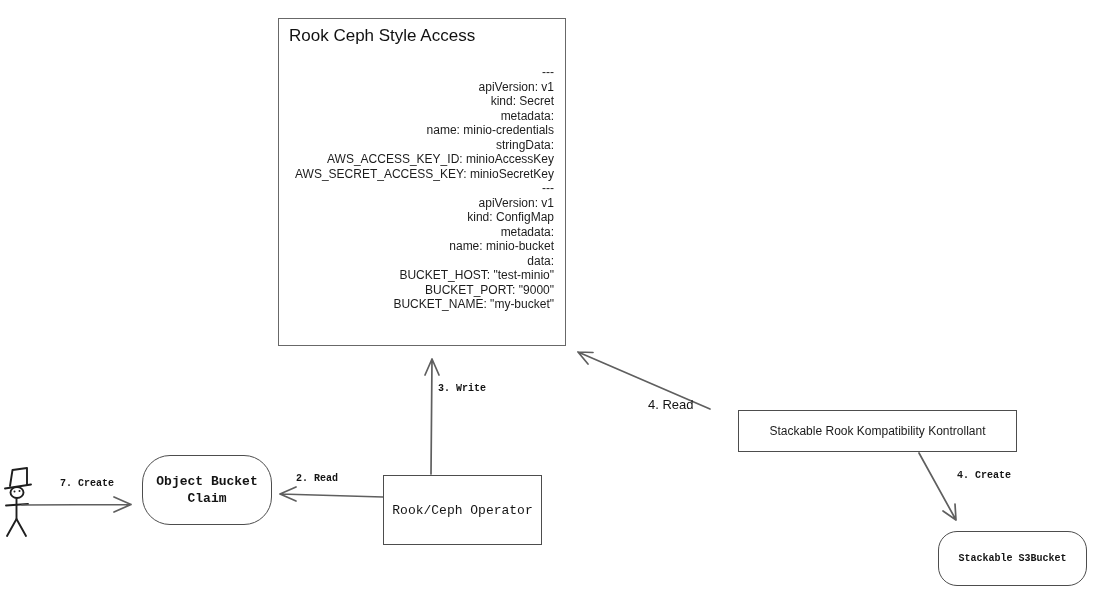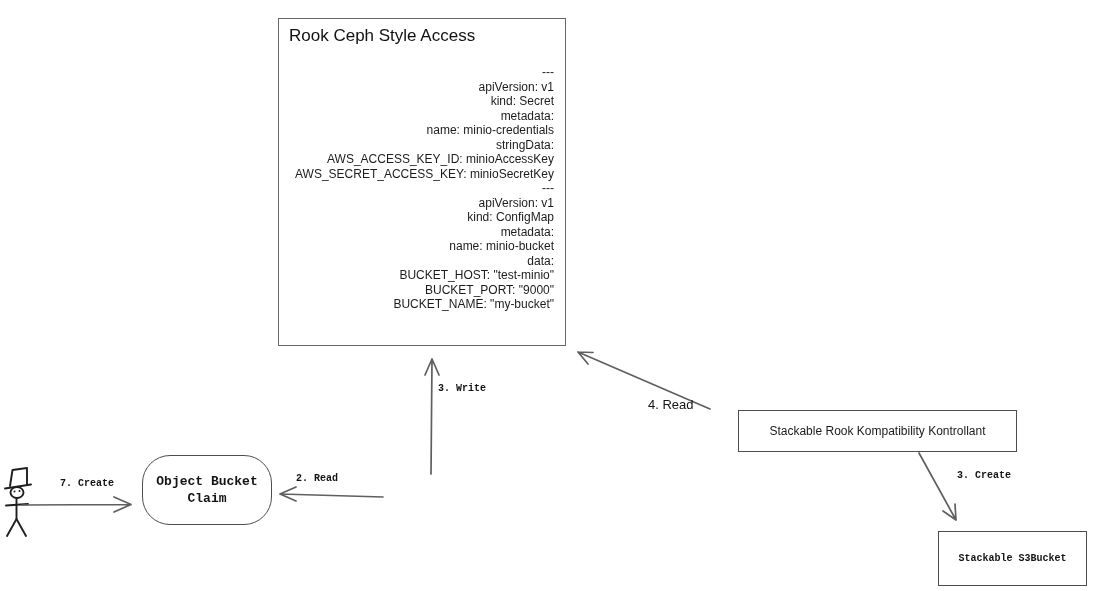--- a/index.html
+++ b/index.html
@@ -154,28 +154,31 @@
   BUCKET_HOST: "test-minio"
   BUCKET_PORT: "9000"
   BUCKET_NAME: "my-bucket"</pre>
   </div>
 
   <div class="node" style="left:142px; top:455px; width:130px; height:70px;border-radius:28px;">
     <span class="mono-label">Object Bucket
 Claim</span>
   </div>
 
+  <div class="node" style="left:383px; top:475px; width:159px; height:70px;">
+    <span class="mono-label regular">Rook/Ceph Operator</span>
+  </div>
 
   <div class="node" style="left:710px; top:410px; width:279px; height:42px; border-width:1.5px;margin-left:28px;">
     <span class="sans-label">Stackable Rook Kompatibility Kontrollant</span>
   </div>
 
-  <div class="node" style="left:938px; top:531px; width:149px; height:55px;">
+  <div class="node" style="left:938px; top:531px; width:149px; height:55px;border-radius:19px;">
     <span class="mono-label s3-label">Stackable S3Bucket</span>
   </div>
 
   <div class="edge-label" style="left:60px; top:478px;">7. Create</div>
   <div class="edge-label" style="left:296px; top:473px;">2. Read</div>
   <div class="edge-label" style="left:438px; top:383px;">3. Write</div>
   <div class="edge-label sans" style="left:648px; top:361px;">4. Read</div>
-  <div class="edge-label" style="left:957px; top:470px;">3. Create</div>
+  <div class="edge-label" style="left:957px; top:470px;">4. Create</div>
 
 </div>
 
 </body></html>

